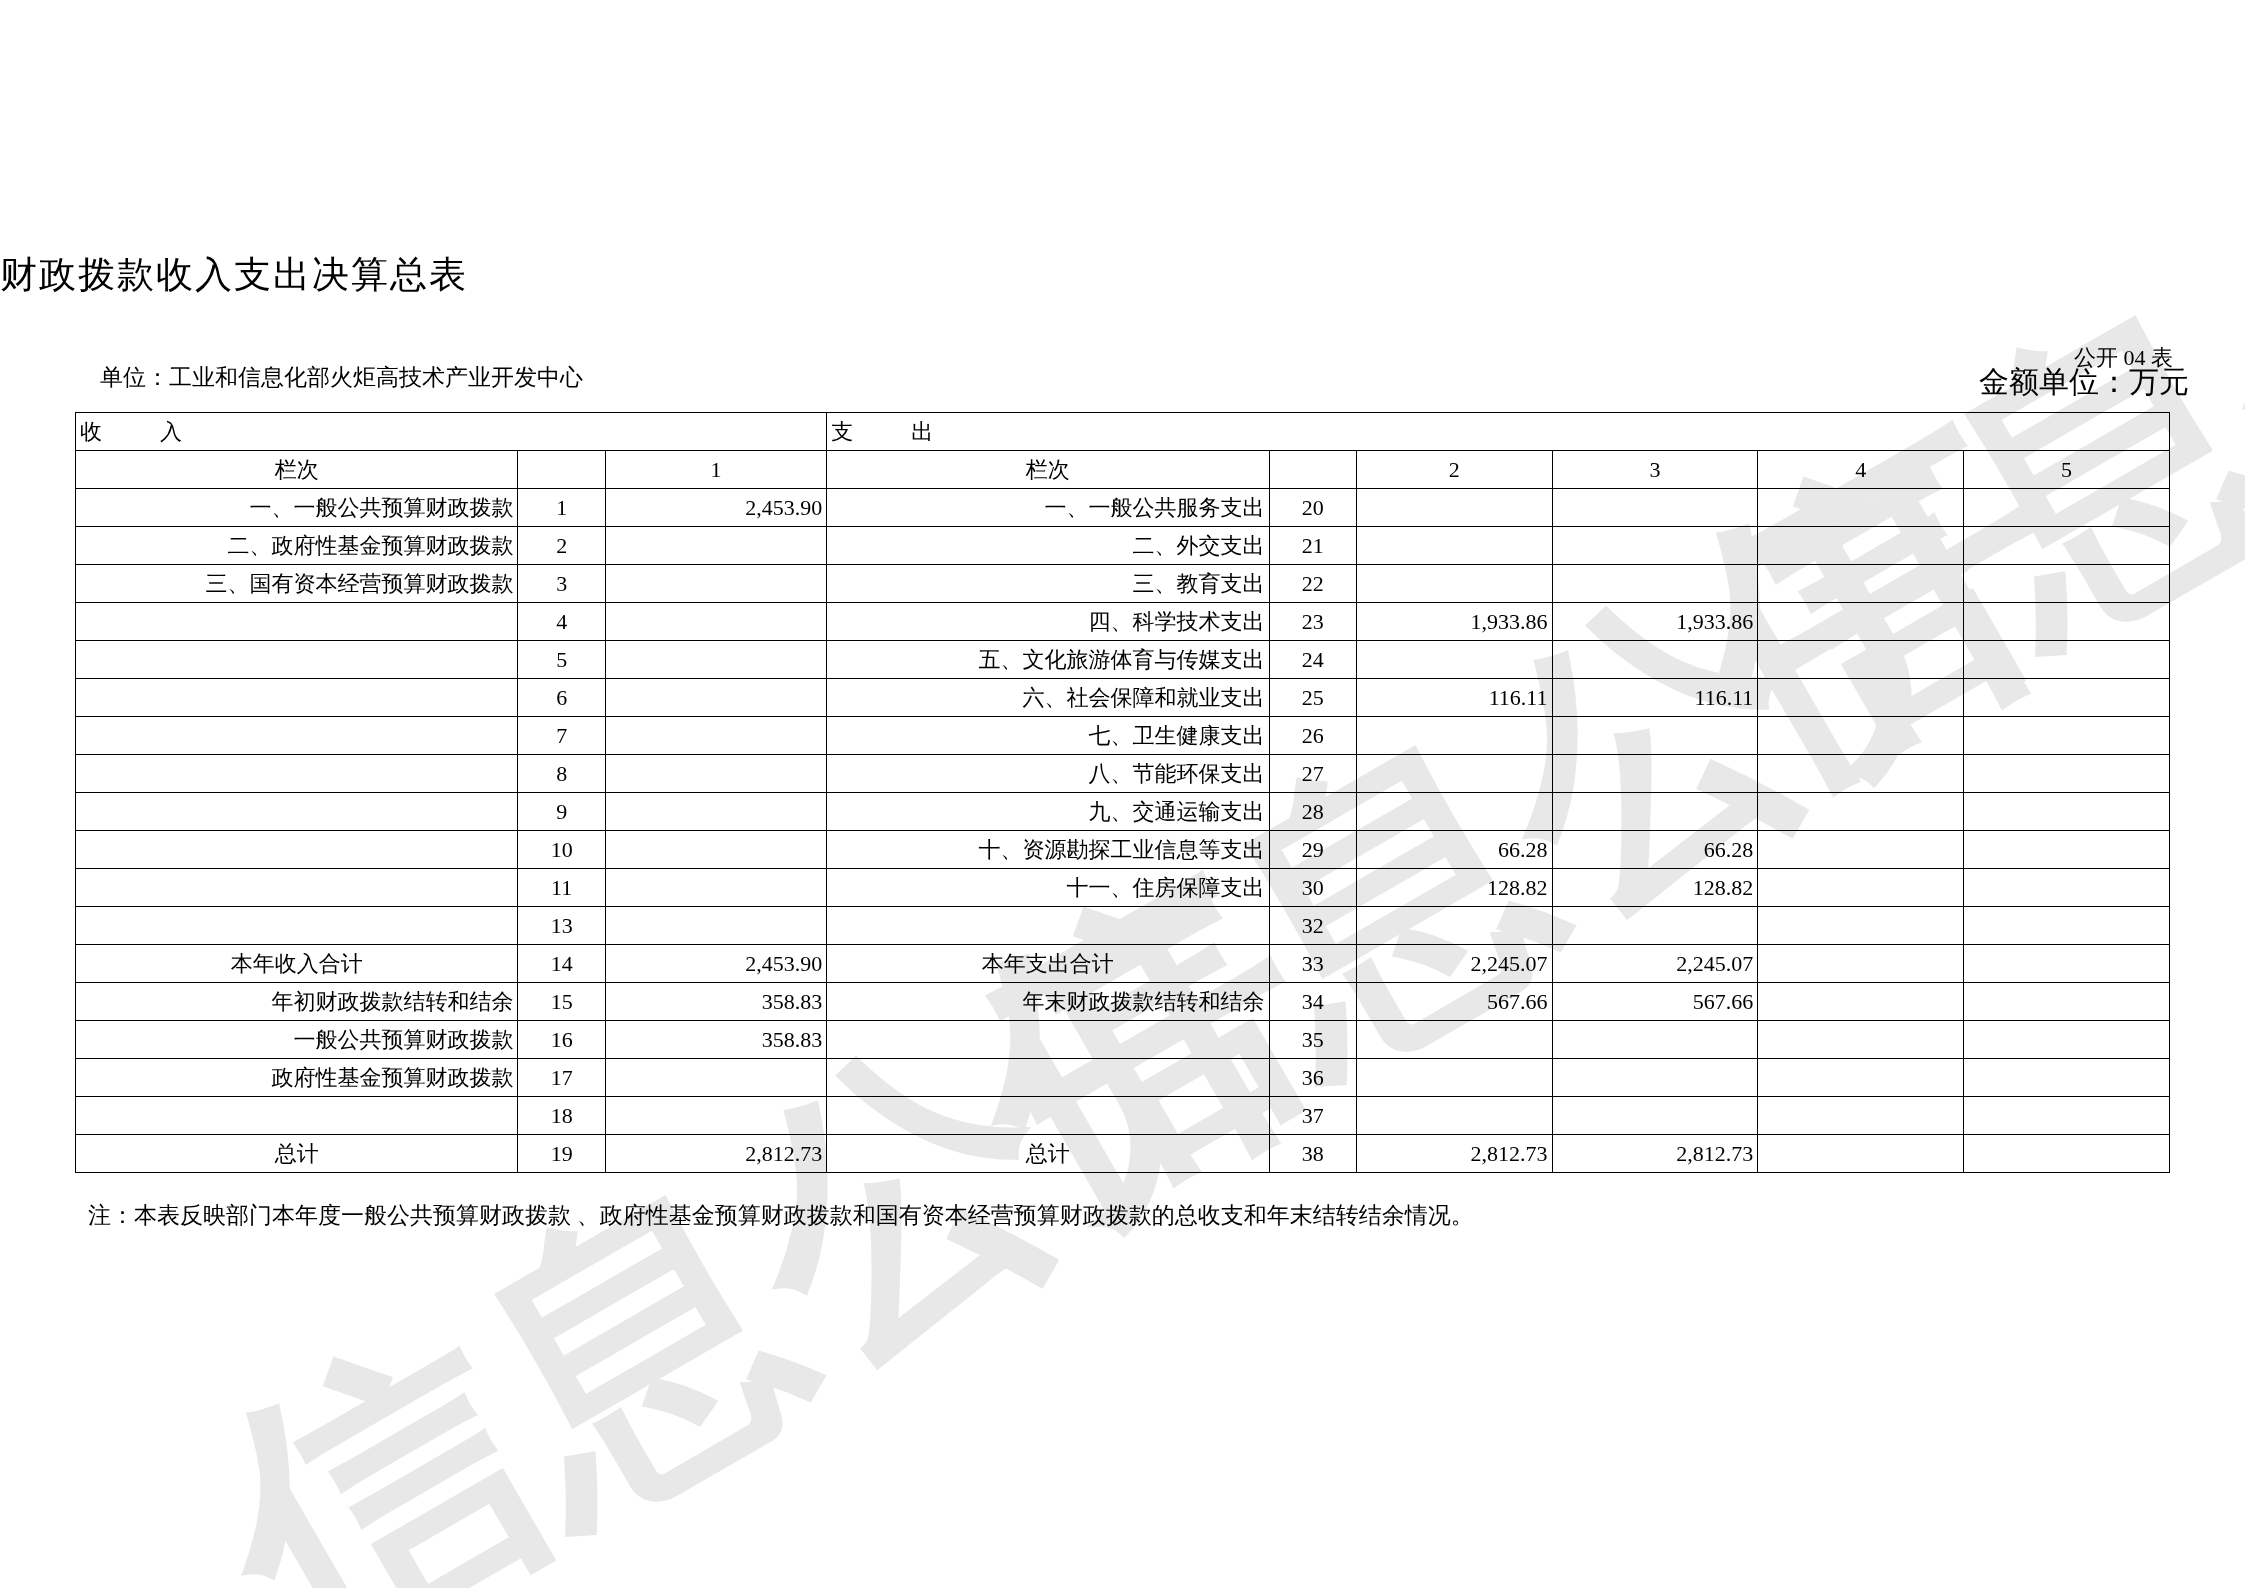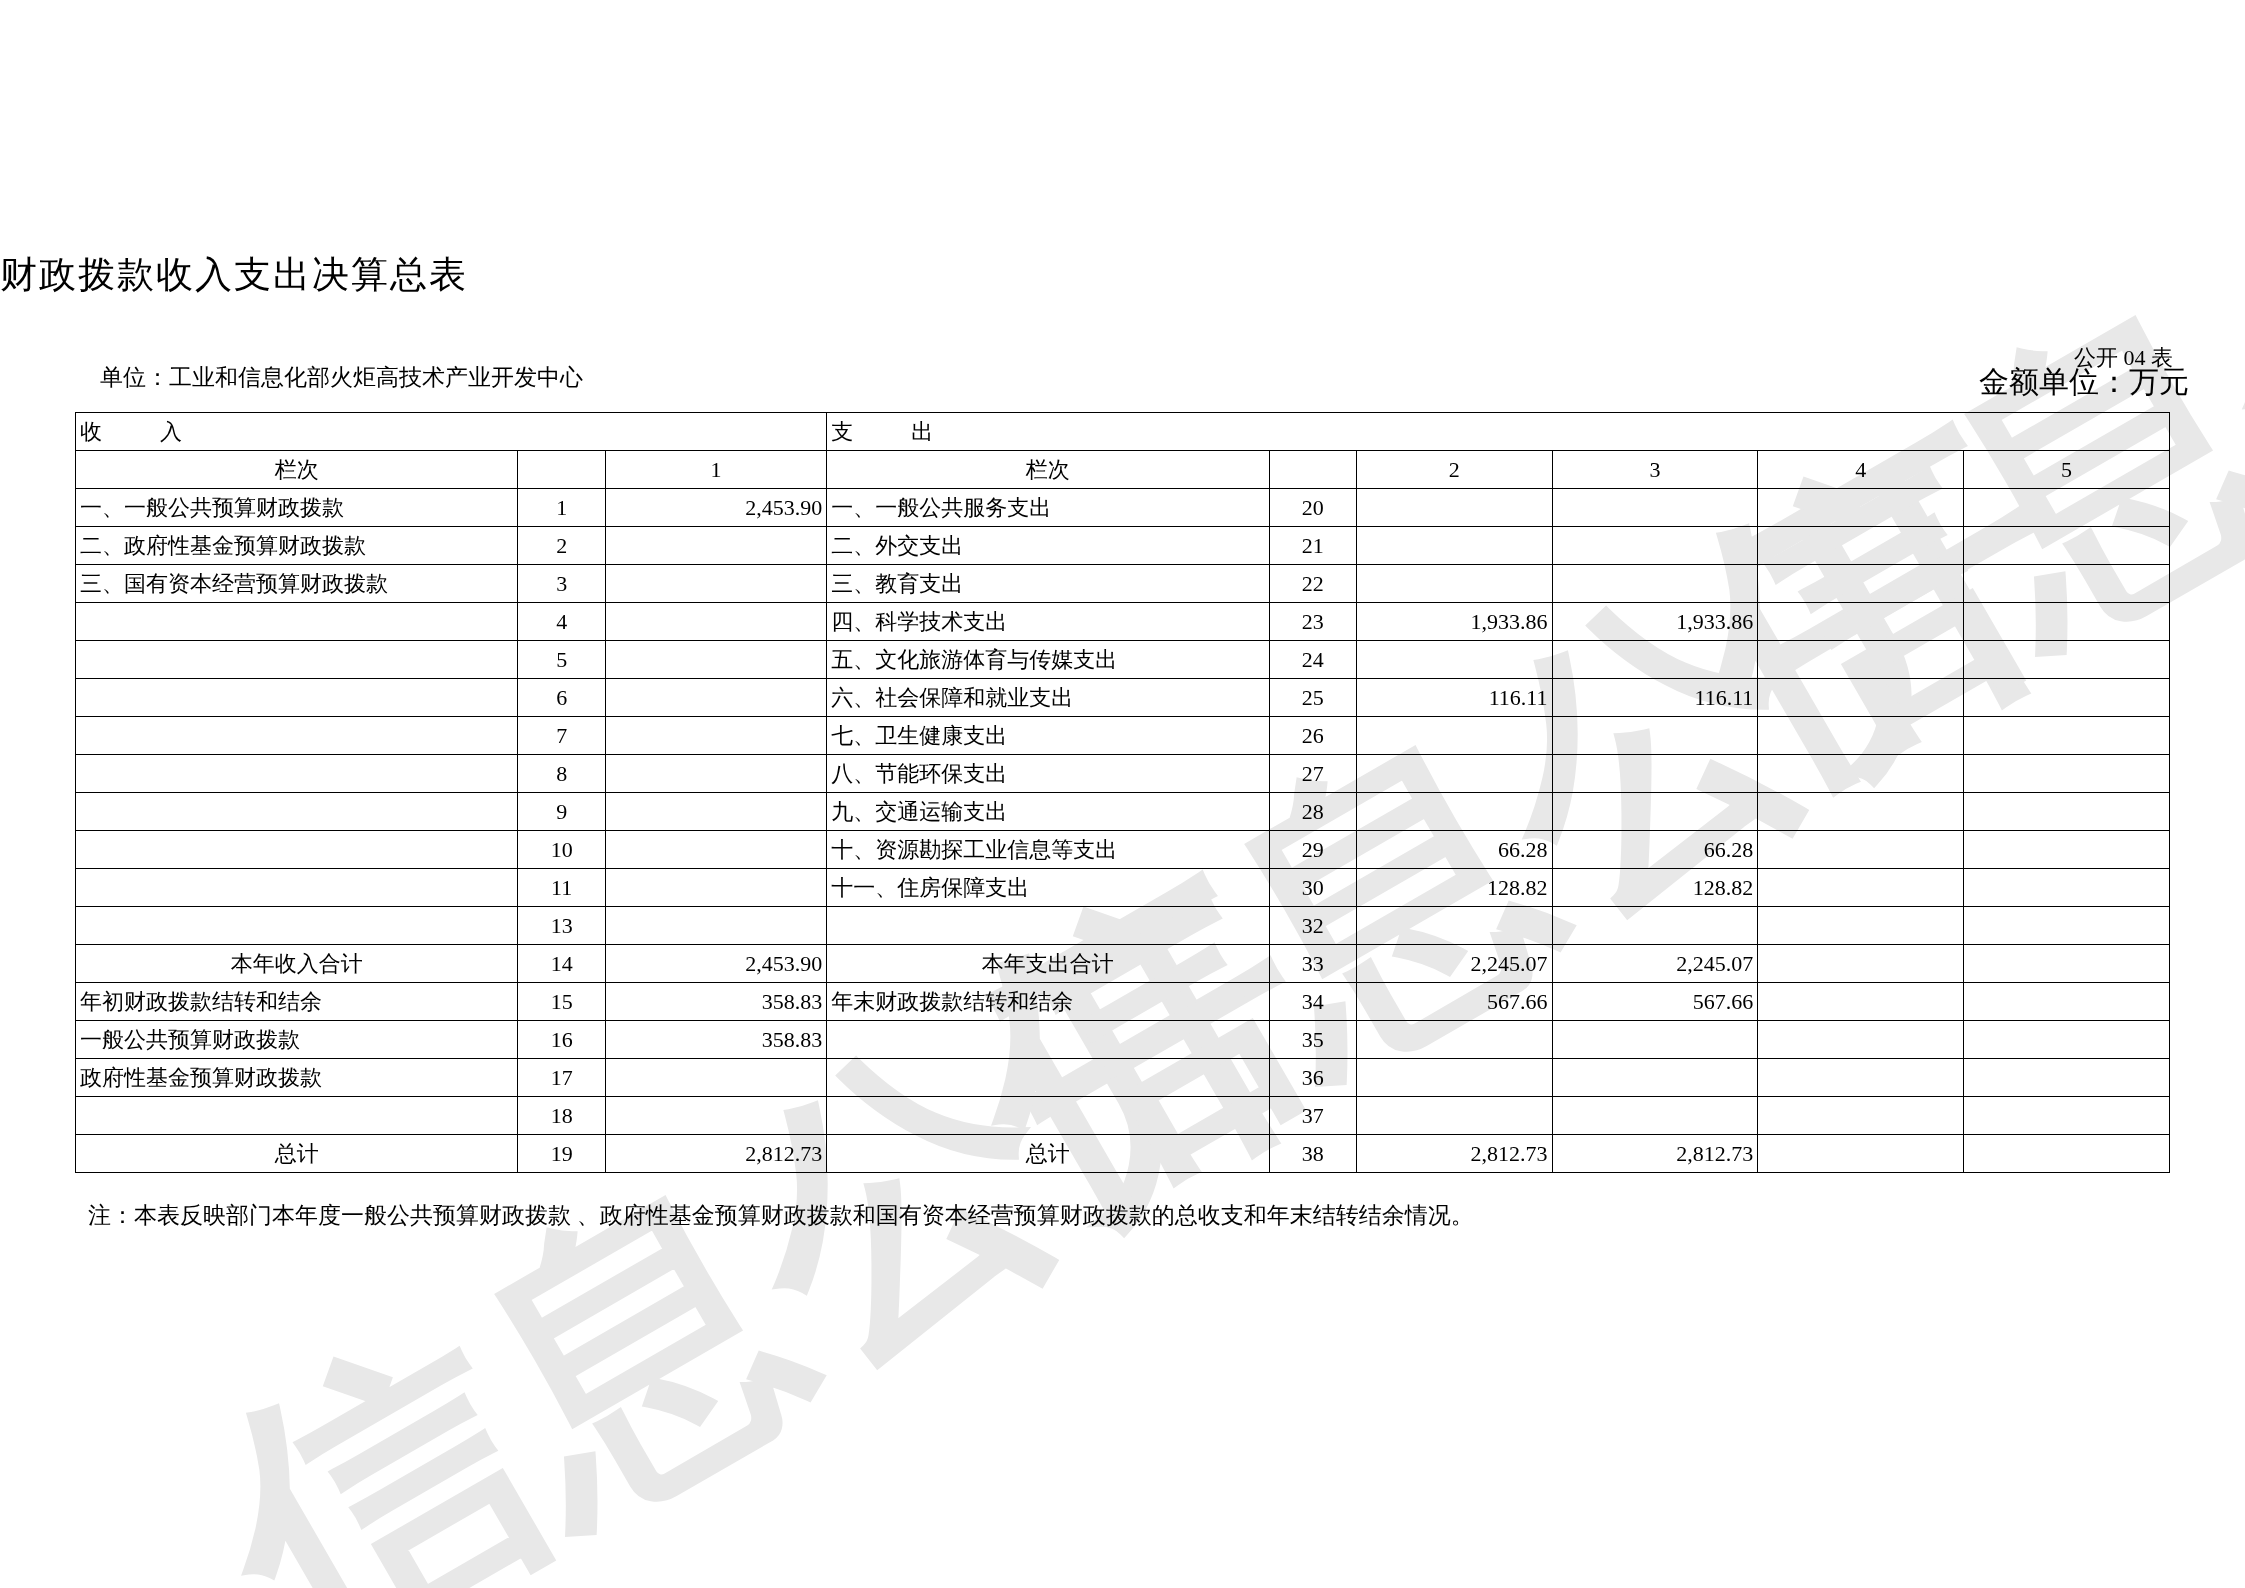--- a/index.html
+++ b/index.html
@@ -90,21 +90,21 @@
   table.main td, table.main th {
     border: 1px solid #000000;
     font-size: 22px;
     font-weight: normal;
     height: 38px;
     padding: 1px 4px;
     box-sizing: border-box;
     line-height: 1.25;
   }
   .c-center { text-align: center; }
-  .c-left { text-align: left; padding-left: 10px; }
+  .c-left { text-align: right; padding-left: 10px; }
   .c-right { text-align: right; padding-right: 10px; }
   .indent1 { padding-left: 26px; }
   .sec-head {
     text-align: left;
     letter-spacing: 18px;
     height: 40px;
   }
   .hdr2 { height: 76px; }
   .note {
     margin: 26px 0 0 88px;

